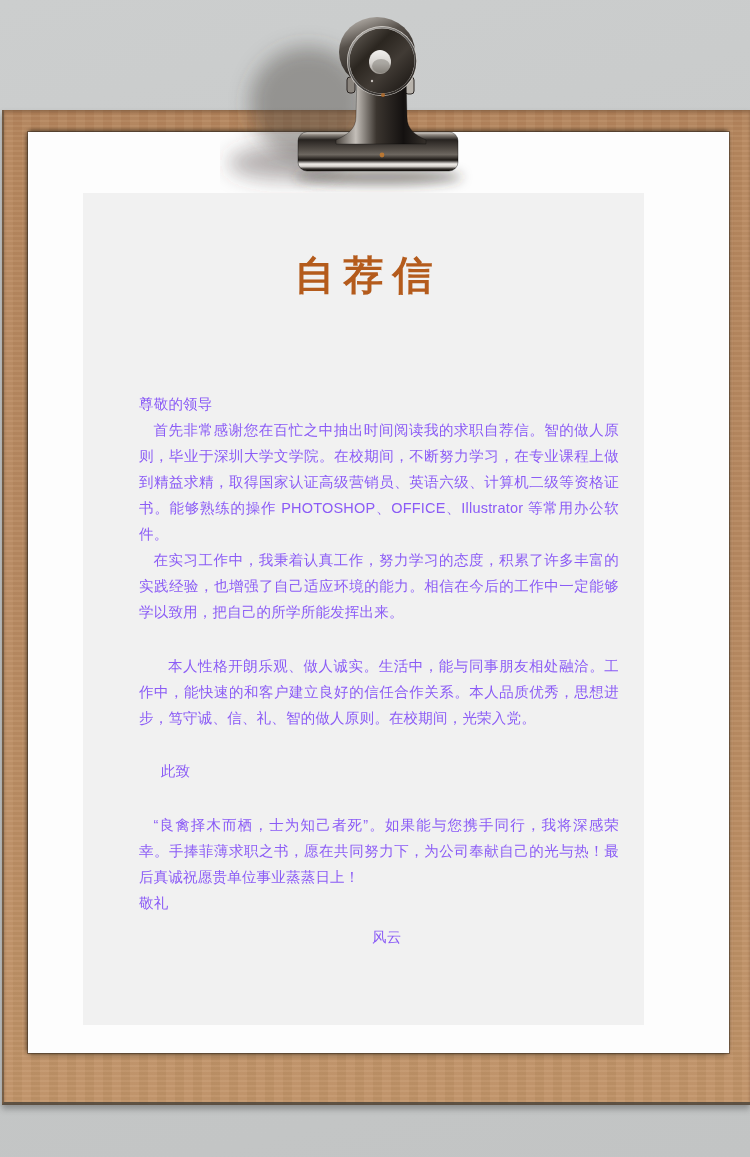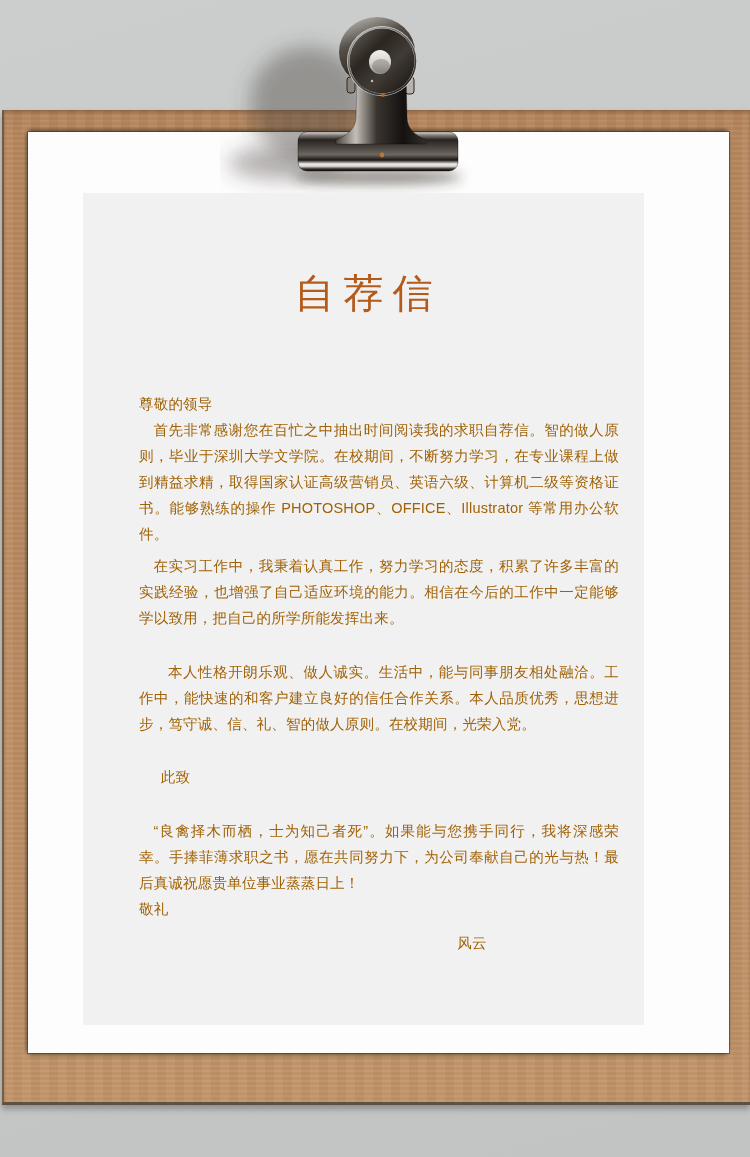--- a/index.html
+++ b/index.html
@@ -25,40 +25,40 @@
       0 0 0 1px rgba(62,50,38,.5),
       0 -3px 4px -1px rgba(40,30,18,.6),
       -3px 0 4px -1px rgba(40,30,18,.4),
       0 3px 5px -1px rgba(40,30,18,.45);
   }
   .content{
     position:absolute;left:55px;top:61px;width:561px;height:832px;
     background:#f1f1f1;
   }
   .doc-title{
-    position:absolute;top:78px;left:0;right:0;margin:0;
-    text-align:center;font-size:40px;line-height:44px;font-weight:400;
+    position:absolute;top:60px;left:0;right:0;margin:0;
+    text-align:center;font-size:40px;line-height:44px;font-weight:700;
     color:#b45b1c;letter-spacing:9px;padding-left:9px;
   }
   .letter-body{
     position:absolute;left:56px;top:198px;width:480px;
-    font-size:14.5px;line-height:26px;color:#a16207;
+    font-size:14.5px;line-height:26px;color:#8b5cf6;
     text-align:justify;letter-spacing:.2px;
   }
   .letter-body p{margin:0;}
   .salutation{text-indent:0;}
   .greeting{text-indent:1em;}
   .para{text-indent:1em;}
-  .para.gap6{margin-top:6px;}
+  .para.gap6{}
   .para.gap12{margin-top:28px;}
   .para.indent2{text-indent:2em;}
   .closing-salute{text-indent:1.5em;margin-top:27px !important;}
   .closing-respect{text-indent:0;}
   .signature-block{
-    width:200px;margin:6px 47px 0 auto;text-align:center;line-height:30px;
+    width:200px;margin:6px 47px 0 auto;text-align:left;line-height:30px;
   }
   .clip-wrap{position:absolute;left:220px;top:15px;width:260px;height:178px;z-index:5;}
 </style>
 </head>
 <body>
 
 <div class="board">
   <div class="paper">
     <div class="content">
       <h1 class="doc-title">自荐信</h1>

